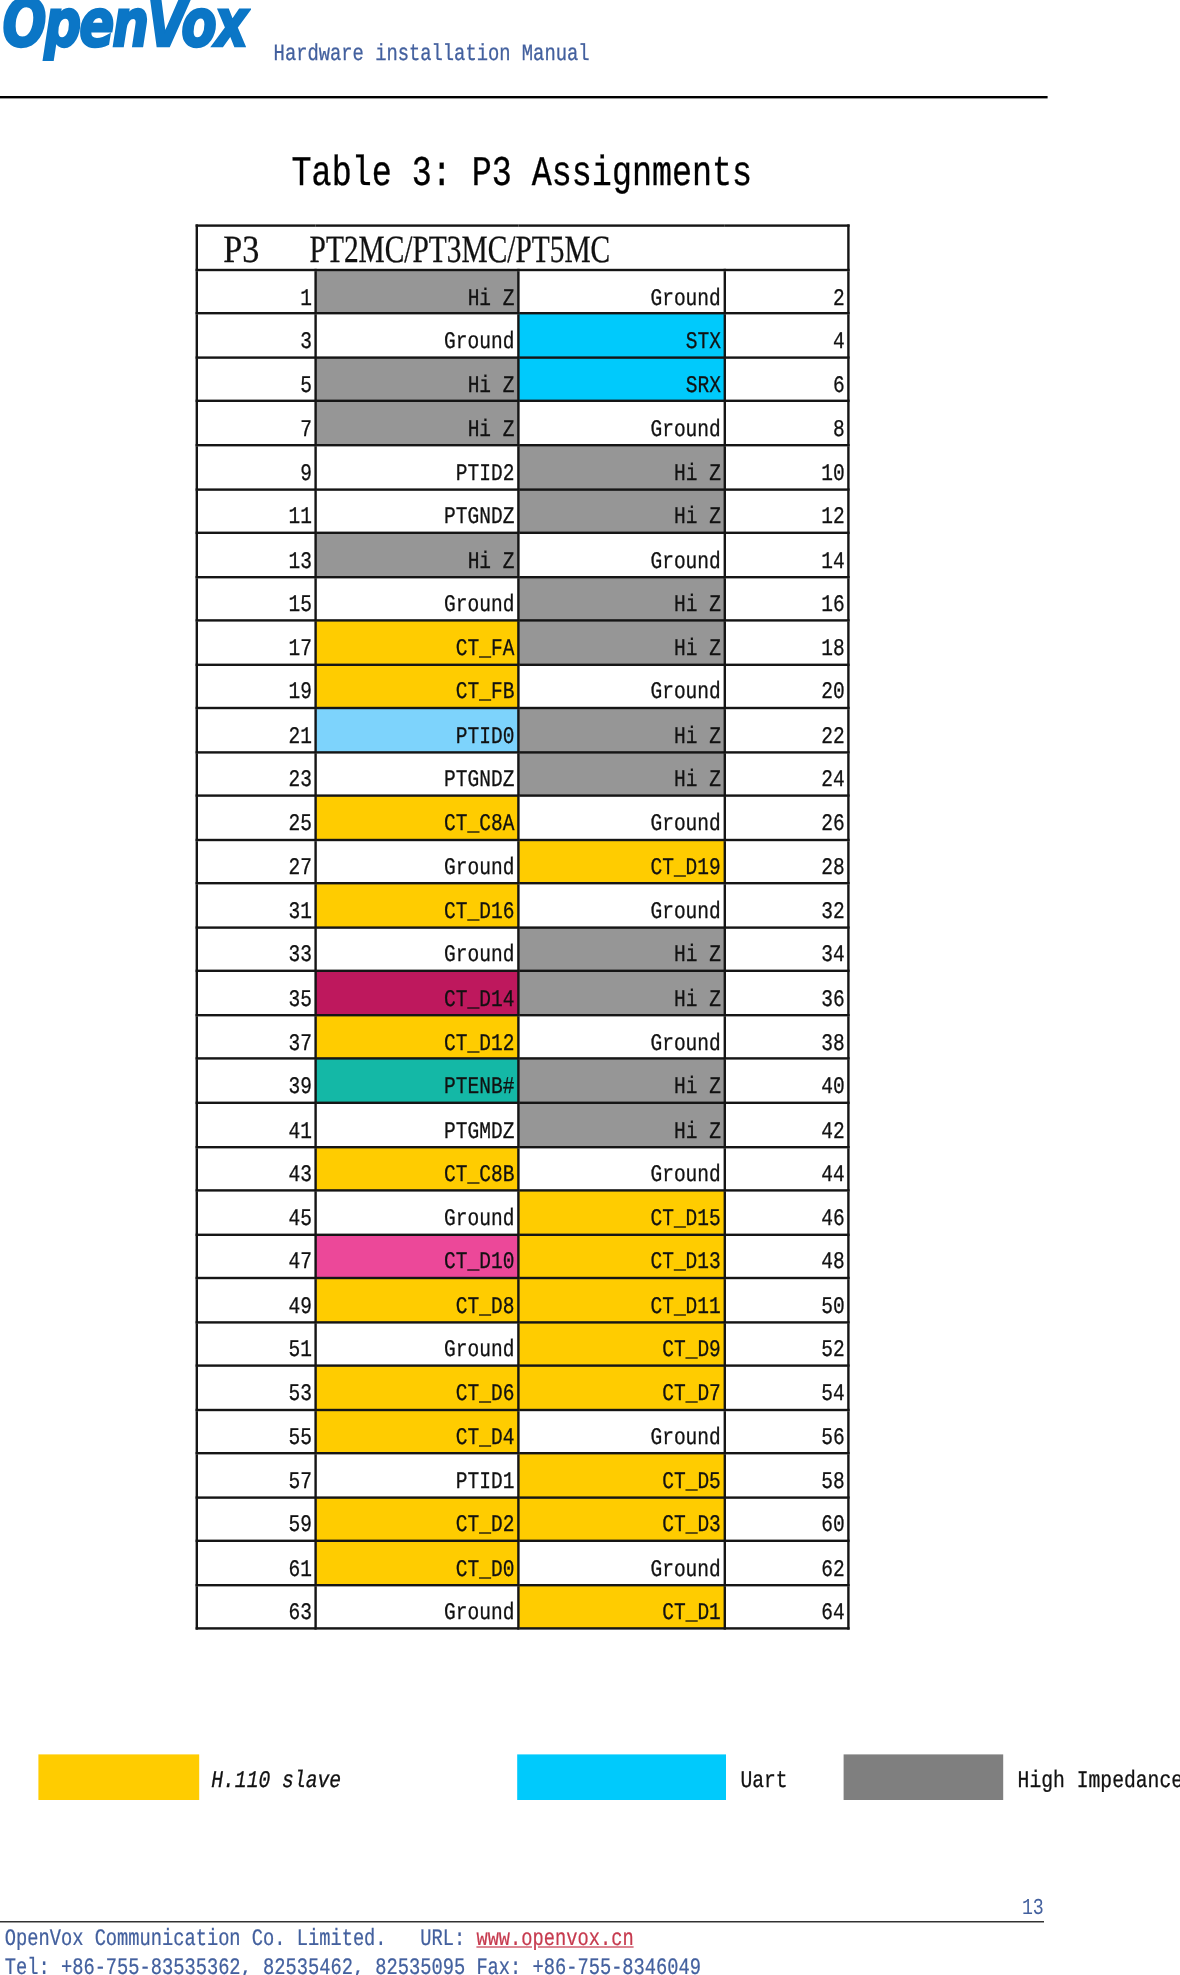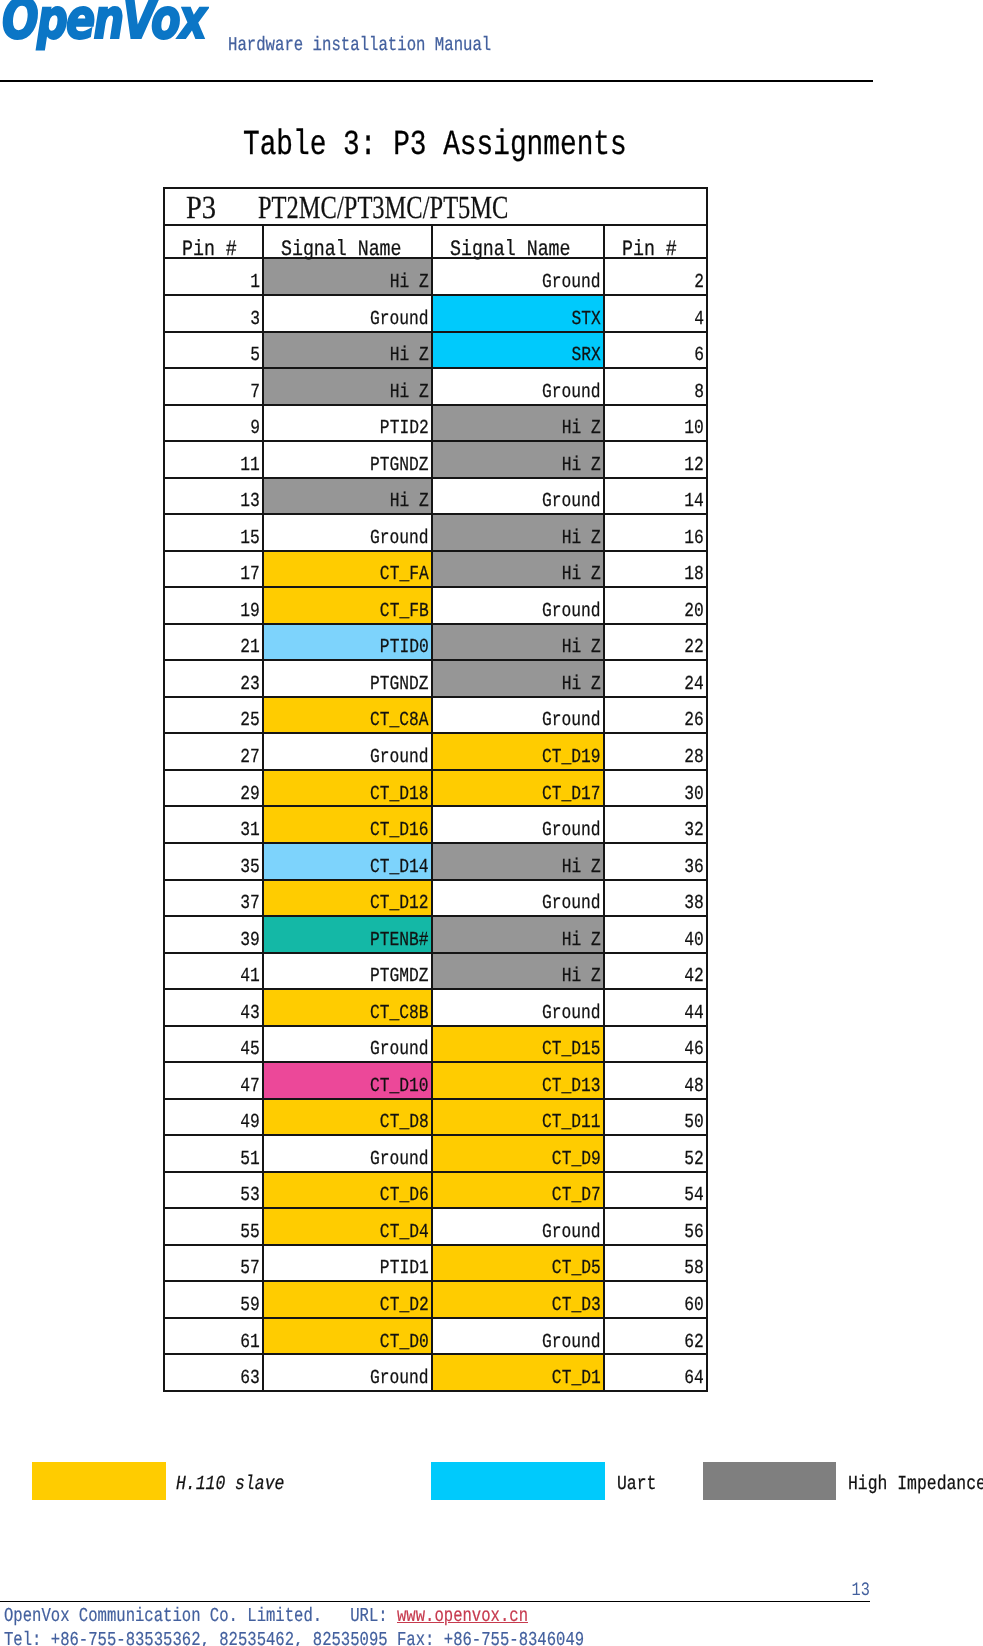--- a/index.html
+++ b/index.html
@@ -79,26 +79,20 @@
     <colgroup>
         <col class="c1">
         <col class="c2">
         <col class="c3">
         <col class="c4">
       </colgroup>
     <tbody id="tbl-body">
         <tr class="trow-title">
           <td colspan="4"><span class="t1">P3</span><span class="t2">PT2MC/PT3MC/PT5MC</span></td>
         </tr>
-        <tr class="thead">
-          <td class="c1"><span>Pin #</span></td>
-          <td class="c2"><span>Signal Name</span></td>
-          <td class="c3"><span>Signal Name</span></td>
-          <td class="c4"><span>Pin #</span></td>
-        </tr>
         <tr class="trow">
           <td class="c1"><span>1</span></td>
           <td class="c2" style="background:#969696"><span>Hi Z</span></td>
           <td class="c3" style="background:#FFFFFF"><span>Ground</span></td>
           <td class="c4"><span>2</span></td>
         </tr>
         <tr class="trow">
           <td class="c1"><span>3</span></td>
           <td class="c2" style="background:#FFFFFF"><span>Ground</span></td>
           <td class="c3" style="background:#00CAFC"><span>STX</span></td>
@@ -170,34 +164,34 @@
           <td class="c3" style="background:#FFFFFF"><span>Ground</span></td>
           <td class="c4"><span>26</span></td>
         </tr>
         <tr class="trow">
           <td class="c1"><span>27</span></td>
           <td class="c2" style="background:#FFFFFF"><span>Ground</span></td>
           <td class="c3" style="background:#FFCC00"><span>CT_D19</span></td>
           <td class="c4"><span>28</span></td>
         </tr>
         <tr class="trow">
-          <td class="c1"><span>29</span></td>
-          <td class="c2" style="background:#FFCC00"><span>CT_D18</span></td>
-          <td class="c3" style="background:#FFCC00"><span>CT_D17</span></td>
-          <td class="c4"><span>30</span></td>
-        </tr>
-        <tr class="trow">
           <td class="c1"><span>31</span></td>
           <td class="c2" style="background:#FFCC00"><span>CT_D16</span></td>
           <td class="c3" style="background:#FFFFFF"><span>Ground</span></td>
           <td class="c4"><span>32</span></td>
         </tr>
         <tr class="trow">
+          <td class="c1"><span>33</span></td>
+          <td class="c2" style="background:#FFFFFF"><span>Ground</span></td>
+          <td class="c3" style="background:#969696"><span>Hi Z</span></td>
+          <td class="c4"><span>34</span></td>
+        </tr>
+        <tr class="trow">
           <td class="c1"><span>35</span></td>
-          <td class="c2" style="background:#7dd3fc"><span>CT_D14</span></td>
+          <td class="c2" style="background:#be185d"><span>CT_D14</span></td>
           <td class="c3" style="background:#969696"><span>Hi Z</span></td>
           <td class="c4"><span>36</span></td>
         </tr>
         <tr class="trow">
           <td class="c1"><span>37</span></td>
           <td class="c2" style="background:#FFCC00"><span>CT_D12</span></td>
           <td class="c3" style="background:#FFFFFF"><span>Ground</span></td>
           <td class="c4"><span>38</span></td>
         </tr>
         <tr class="trow">

